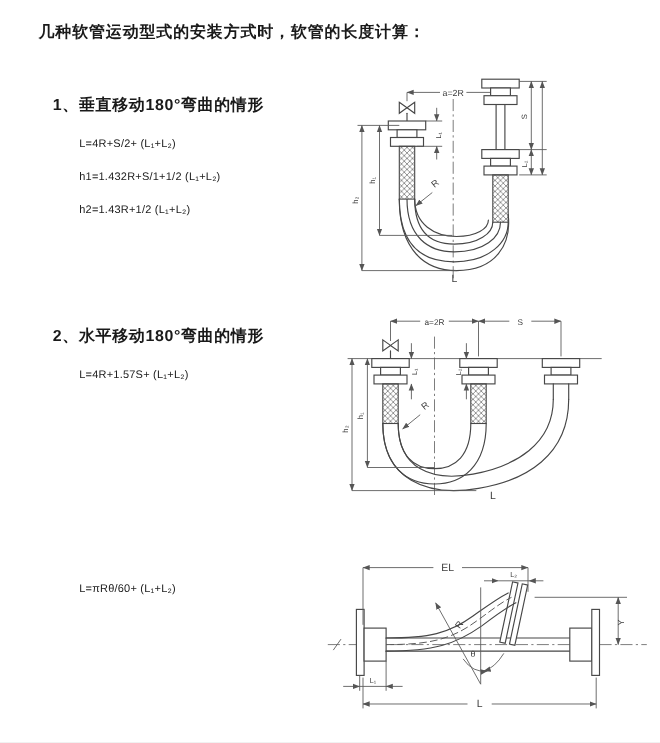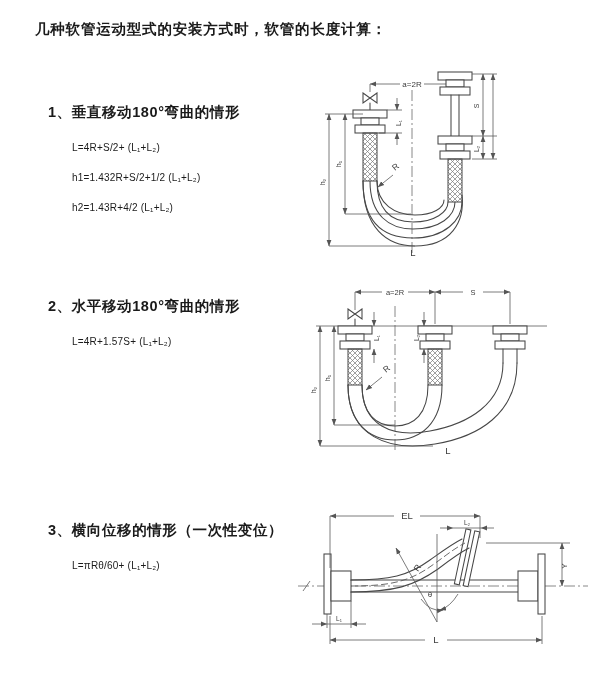--- a/index.html
+++ b/index.html
@@ -24,34 +24,33 @@
   svg .fl     { fill:#ffffff; stroke:#474747; stroke-width:1.05; }
   svg text    { fill:#3c3c3c; font-family:"Liberation Sans","DejaVu Sans",sans-serif; }
 </style>
 </head>
 <body>
 
 <div class="page" style="background: rgb(255, 255, 255);">
 
   <div class="title">几种软管运动型式的安装方式时，软管的长度计算：</div>
 
-  <div class="sec" style="top:103px">
+  <div class="sec" style="top:87px">
     <div class="sec-heading">1、垂直移动180°弯曲的情形</div>
     <div class="formula">L=4R+S/2+ (L₁+L₂)</div>
-    <div class="formula">h1=1.432R+S/2+1/2 (L₁+L₂)</div>
-    <div class="formula">h2=1.43R+4/2 (L₁+L₂)</div>
+    <div class="formula">h1=1.432R+S/1+1/2 (L₁+L₂)</div>
+    <div class="formula">h2=1.43R+1/2 (L₁+L₂)</div>
   </div>
 
   <div class="sec" style="top:297px">
     <div class="sec-heading">2、水平移动180°弯曲的情形</div>
     <div class="formula">L=4R+1.57S+ (L₁+L₂)</div>
   </div>
 
   <div class="sec" style="top:521px">
-    <div class="sec-heading">3、横向位移的情形（一次性变位）</div>
     <div class="formula">L=πRθ/60+ (L₁+L₂)</div>
   </div>
 
   <svg class="diag" style="left:305px;top:64px;width:285px;height:195px" viewBox="0 0 285 195">
     <defs>
       <marker id="arw" viewBox="0 0 10 10" refX="9.5" refY="5" markerWidth="8" markerHeight="8" orient="auto-start-reverse">
         <path d="M0,1.2 L10,5 L0,8.8 Z" fill="#555"></path>
       </marker>
       <pattern id="ha1" patternUnits="userSpaceOnUse" width="5" height="5">
         <path d="M0,5 L5,0 M0,0 L5,5" stroke="#787878" stroke-width="0.7"></path>

